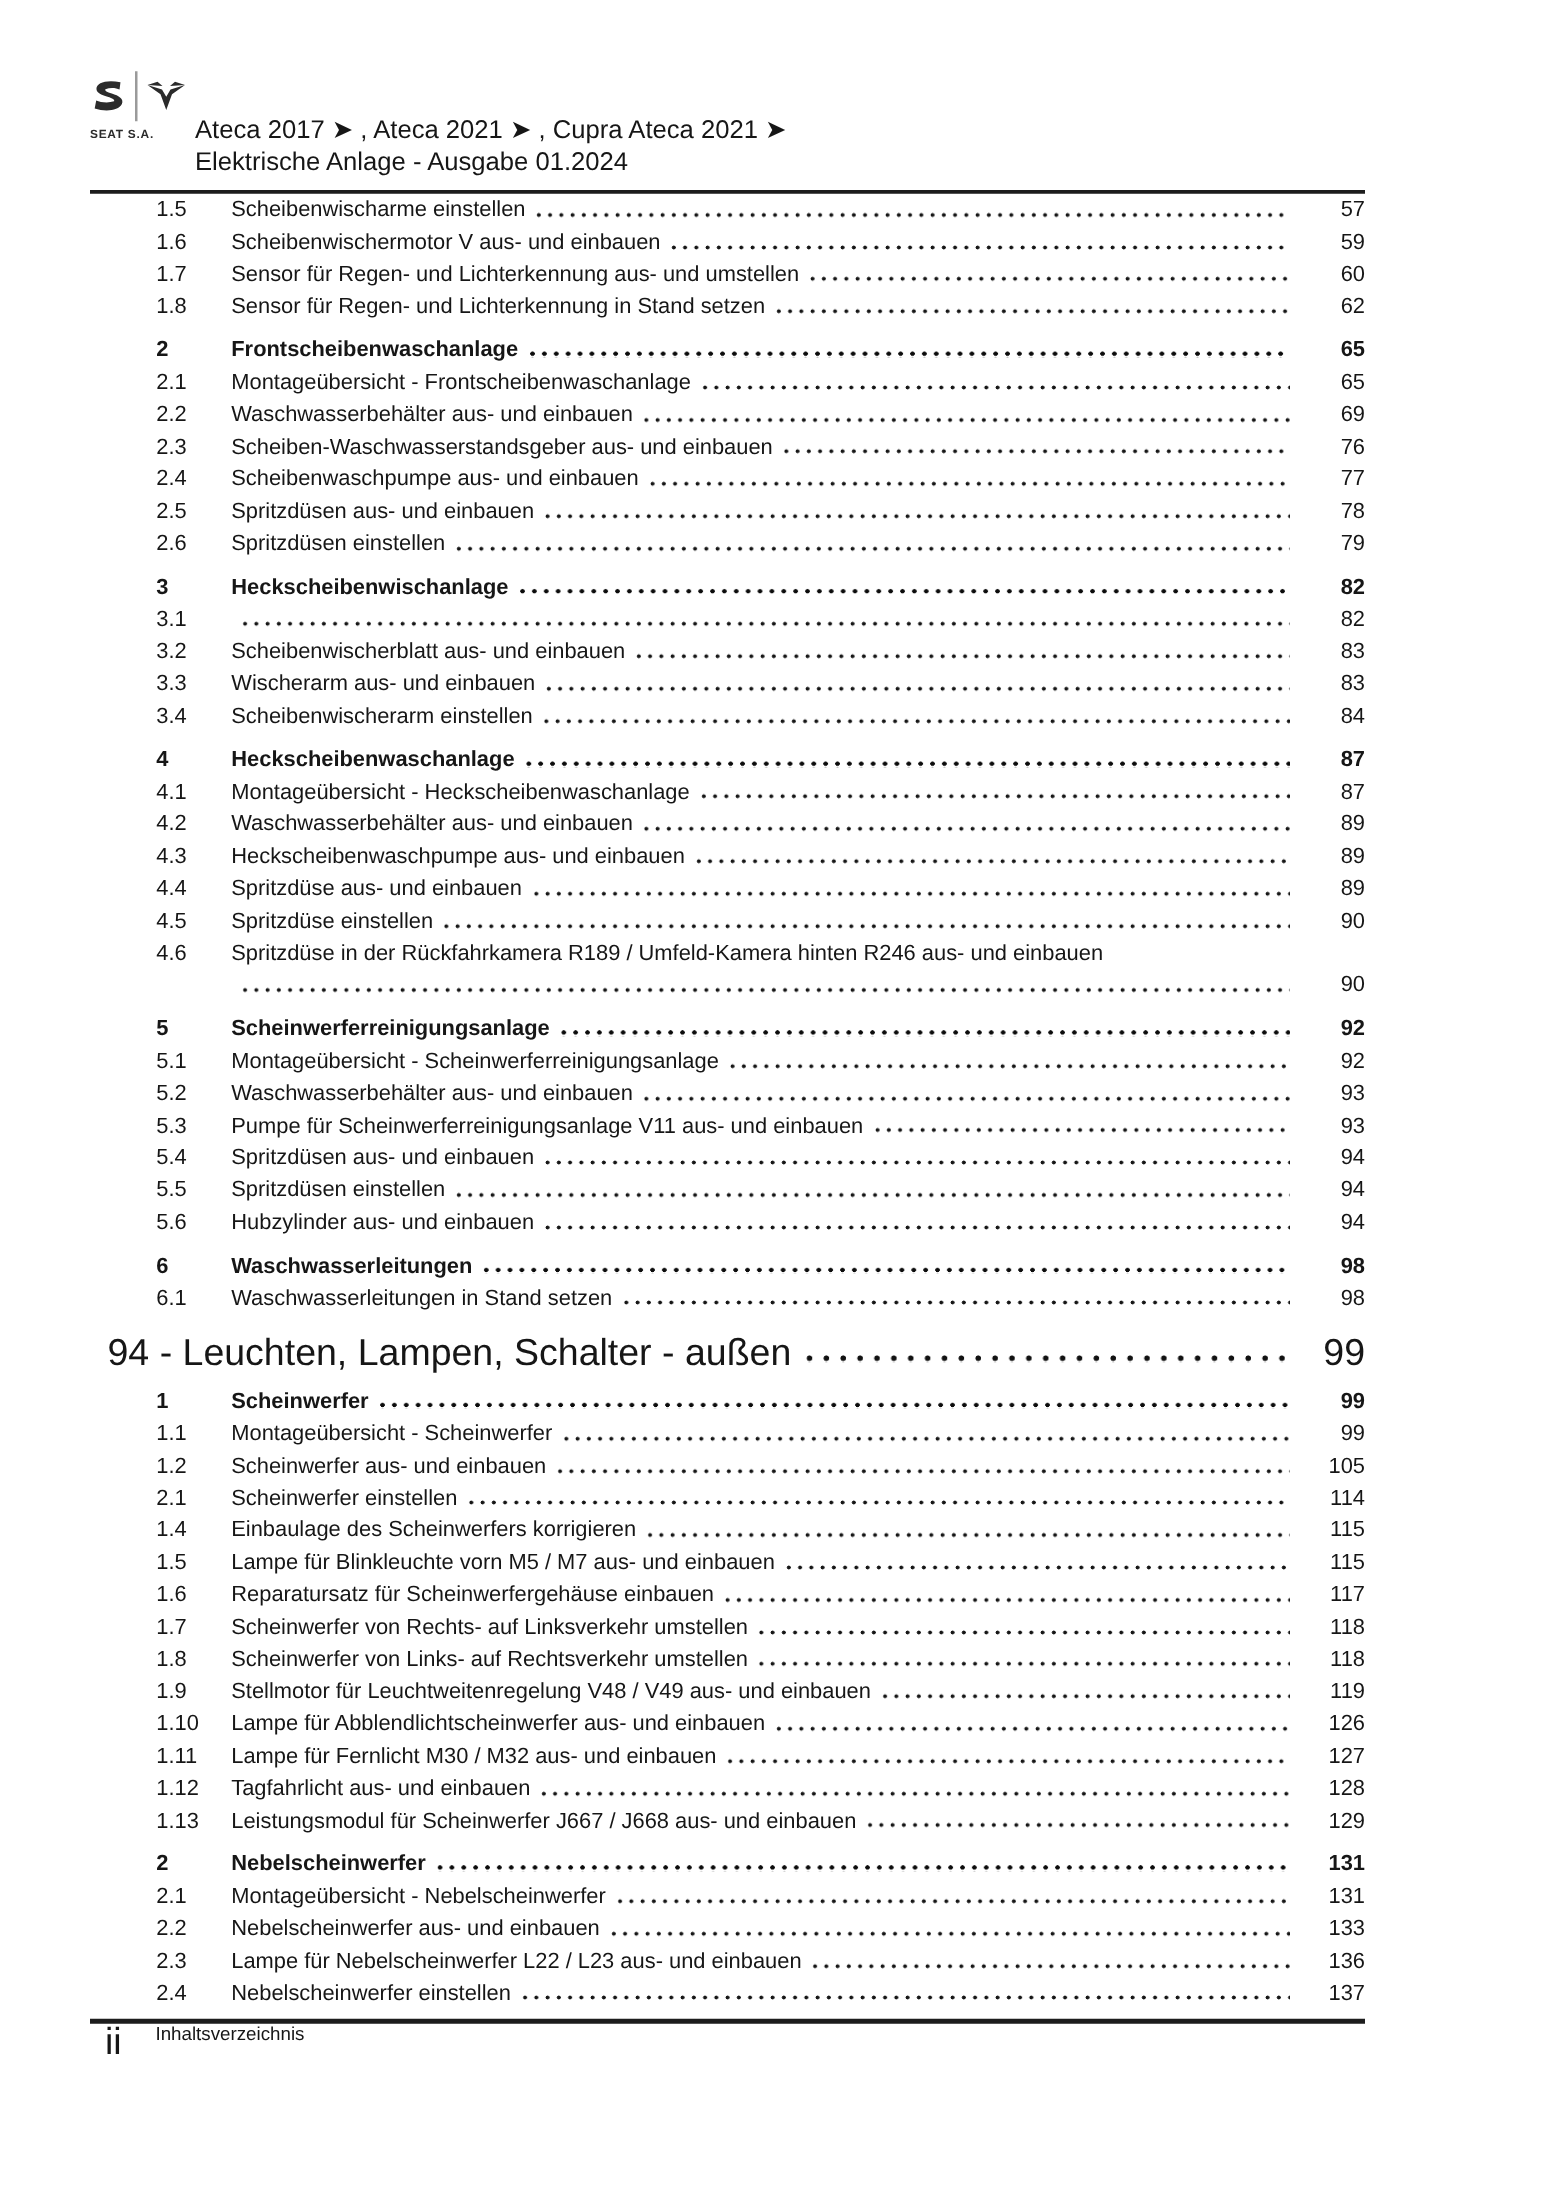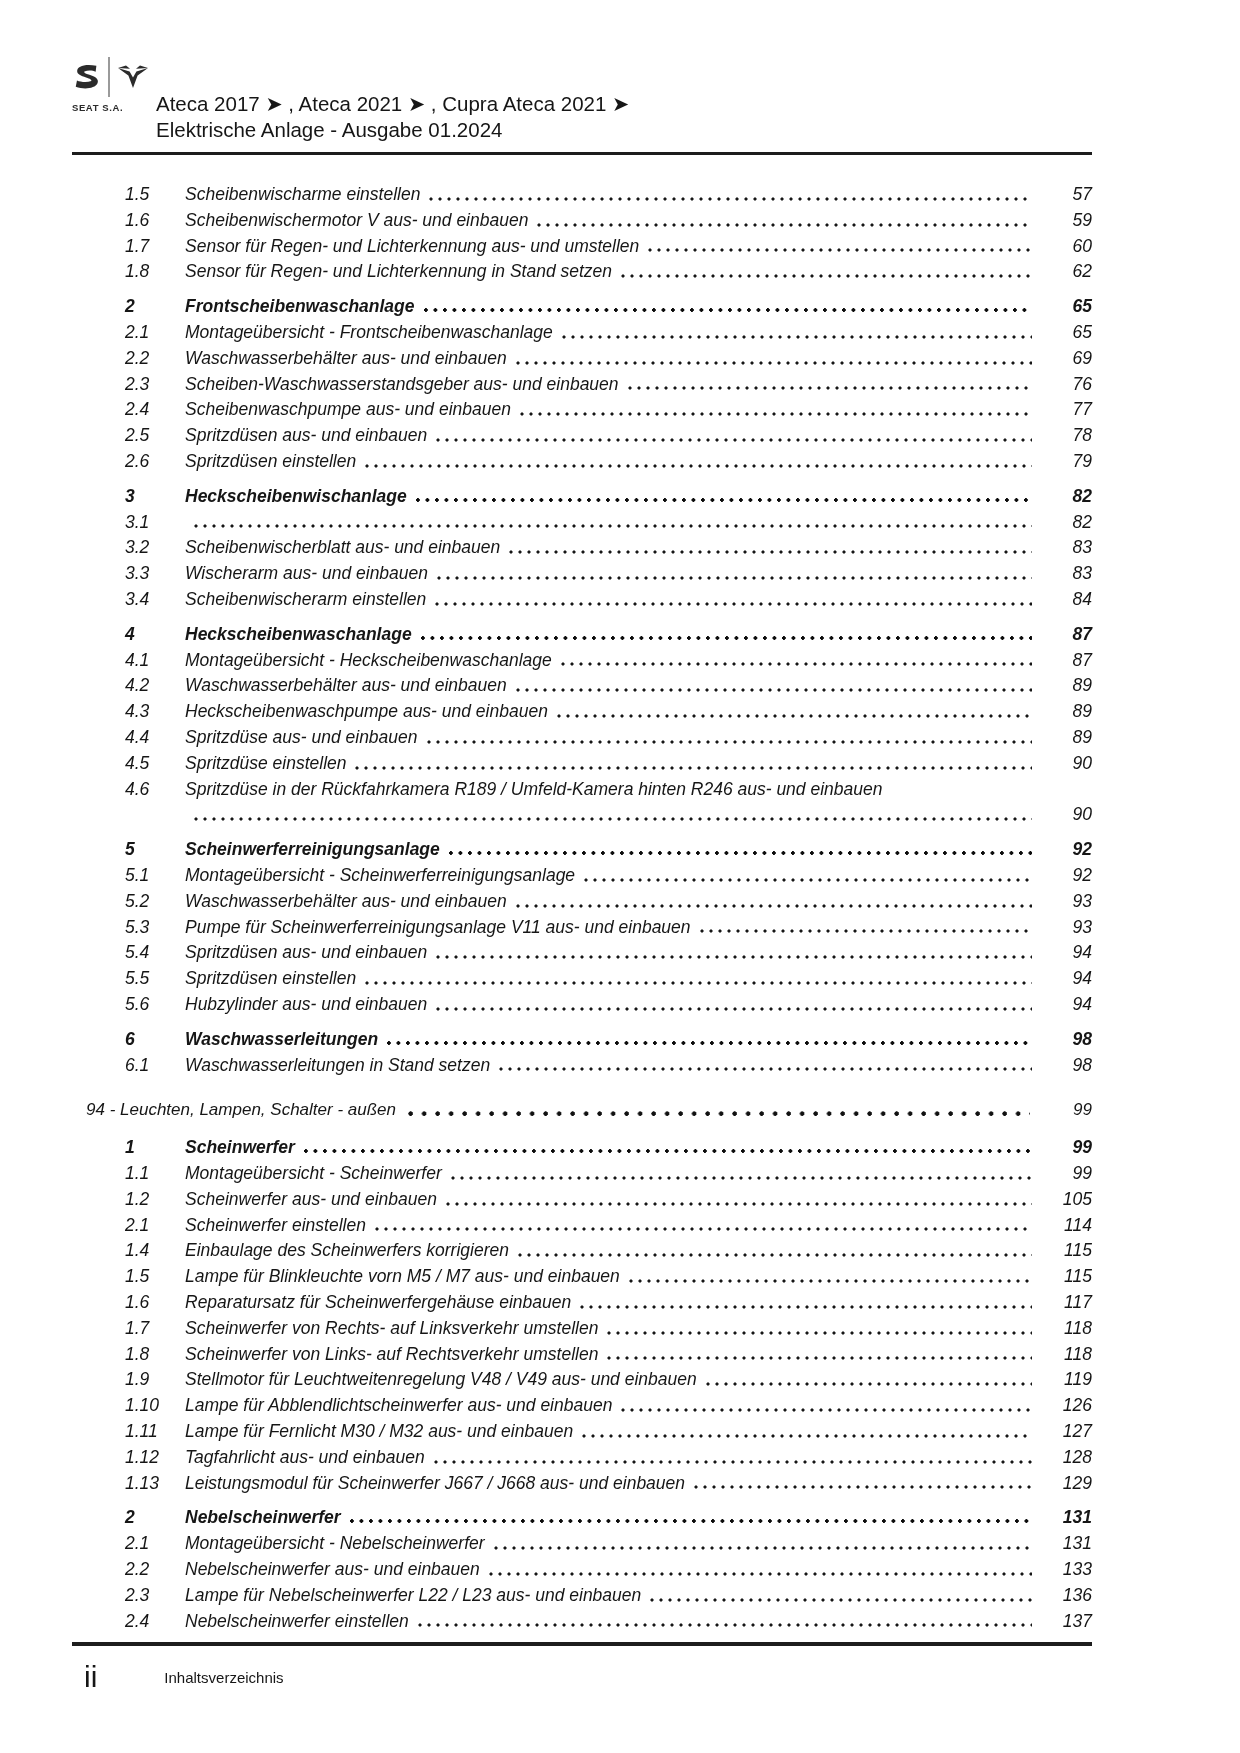--- a/index.html
+++ b/index.html
@@ -20,21 +20,21 @@
   .logo-row{display:flex;align-items:center;height:38px;}
   .logo-row svg{display:block;fill:#2b2b2b;}
   .logo-divider{width:2px;height:40px;background:#9a9a9a;margin:0 7px 0 6px;flex:none;}
   .brand-name{
     font-size:9.5px;font-weight:bold;letter-spacing:0.6px;
     color:#2b2b2b;margin-top:6px;white-space:nowrap;
   }
   .header-text{font-size:20.5px;line-height:26px;padding-top:3px;margin-top:32px;}
   .header-rule{height:3px;background:#1d1d1d;margin-top:9px;}
   
-  .toc{margin-top:27px;font-style:italic;}
+  .toc{}
   .row{
     display:flex;align-items:baseline;
     height:25.8px;line-height:25.8px;
     font-size:17.5px;white-space:nowrap;
     padding-left:53px;
   }
   .row .num{width:60px;flex:none;}
   .row .title{flex:0 0 auto;}
   .row .leader{
     flex:1 1 auto;align-self:stretch;min-width:14px;
@@ -43,32 +43,32 @@
     background-position:left calc(100% - 7px);
     margin:0 14px 0 9px;
   }
   .row .pagenum{flex:none;min-width:46px;text-align:right;}
   .row.section{font-weight:bold;margin-top:9px;}
   .row.section .leader{
     background-image:radial-gradient(circle at 2px 2px,#0c0c0c 1.6px,rgba(0,0,0,0) 2.0px);
     background-size:9.5px 5px;
   }
   .row.chapter{
-    font-size:17px;line-height:32px;height:32px;
+    font-size:30px;line-height:32px;height:32px;
     padding-left:14px;margin-top:16px;margin-bottom:8px;
   }
   .row.chapter .leader{
     background-image:radial-gradient(circle at 2.6px 2.6px,#111 2.0px,rgba(0,0,0,0) 2.5px);
     background-size:13.5px 6px;background-position:left calc(100% - 9px);
     margin:0 16px 0 12px;
   }
   .row.cont{margin-top:0;}
   
   .footer-rule{height:4px;background:#1d1d1d;margin-top:8px;}
-  .footer{display:flex;align-items:center;margin-top:16px;padding-left:12px;gap:40px;}
+  .footer{display:flex;align-items:flex-start;padding-left:12px;}
   .footer-page{font-size:30px;line-height:30px;}
   .footer-label{font-size:15px;margin-left:27px;}
 </style>
 </head>
 <body>
 
 <div class="page">
 
   <header class="header">
     <div class="brand">

